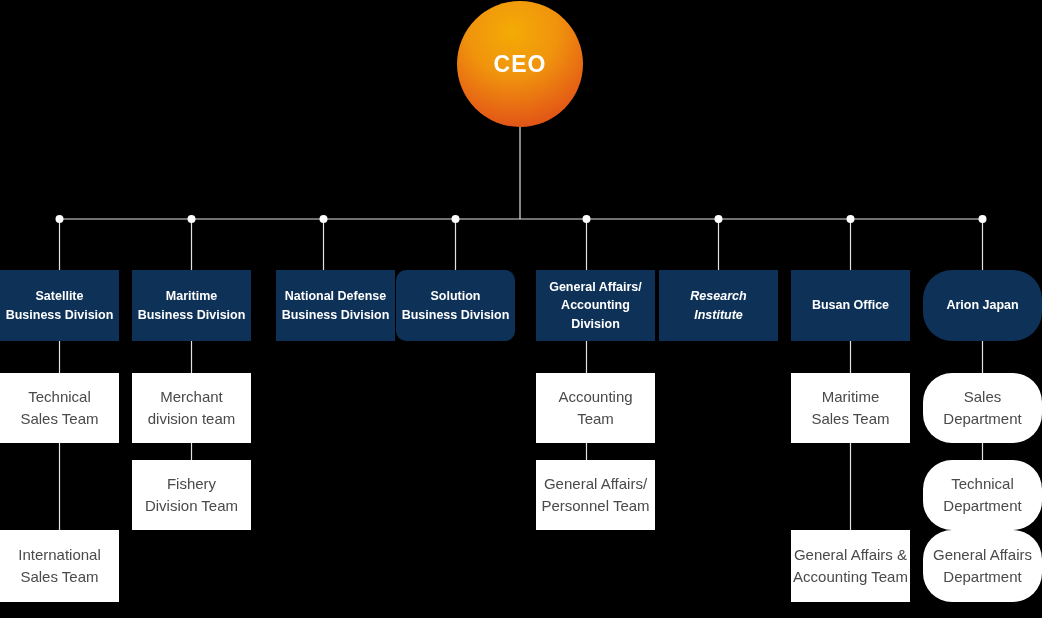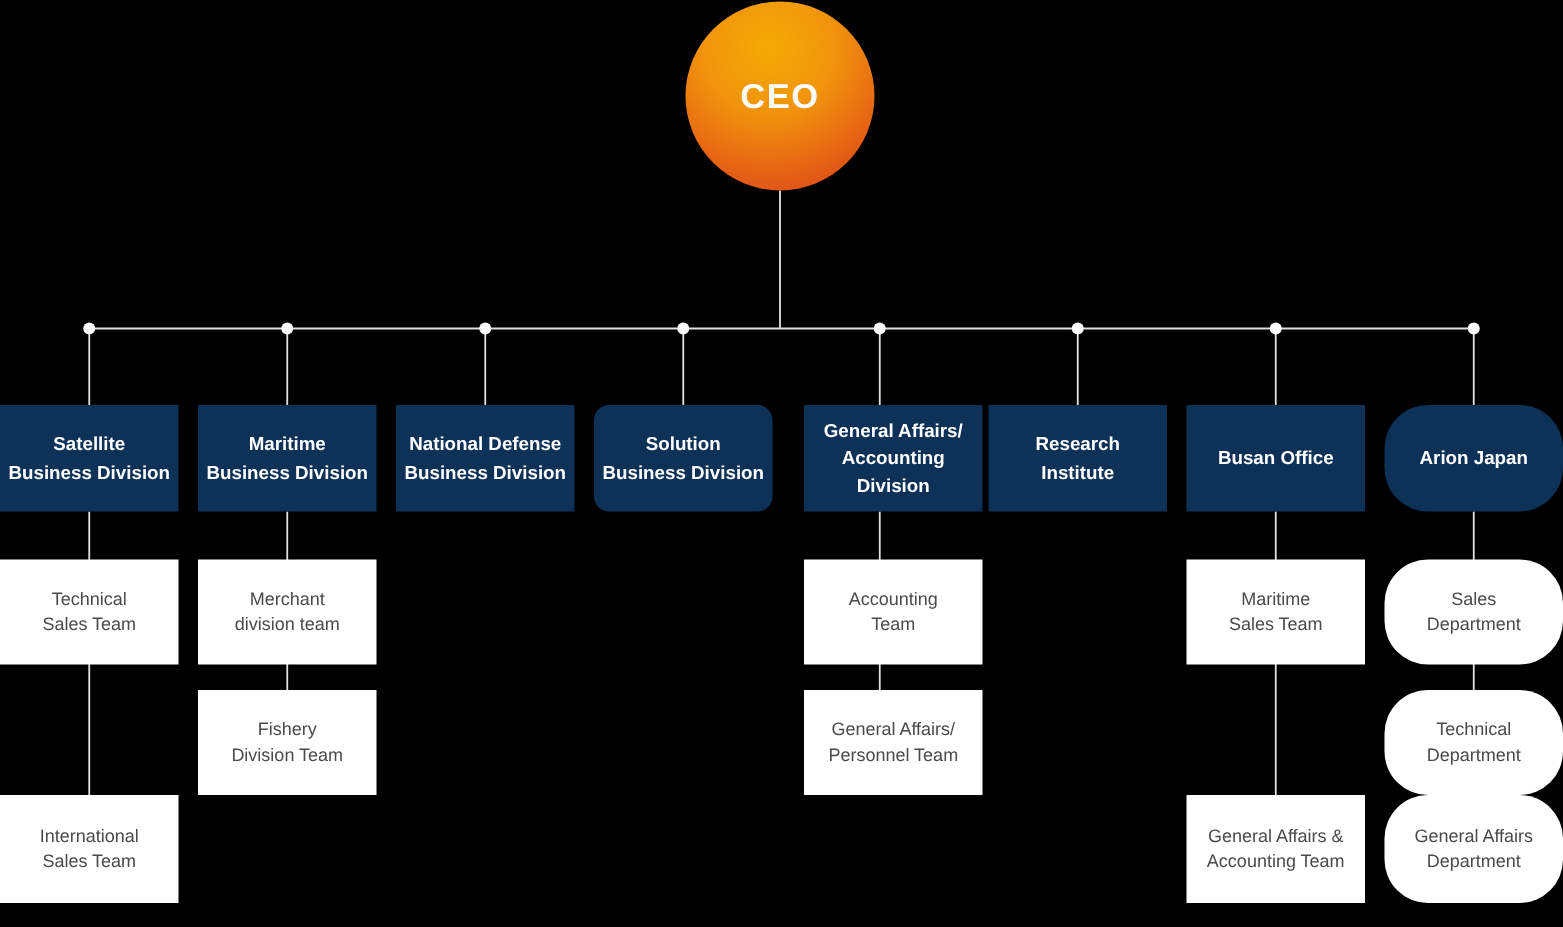--- a/index.html
+++ b/index.html
@@ -55,37 +55,37 @@
     align-items: center;
     justify-content: center;
     text-align: center;
     white-space: pre-line;
   }
   .tbox {
     position: absolute;
     width: 119px;
     background: #ffffff;
     color: #4a4a4a;
-    font-size: 12px;
+    font-size: 15px;
     line-height: 1.45;
     display: flex;
     align-items: center;
     justify-content: center;
     text-align: center;
     white-space: pre-line;
   }
   .row1 { top: 373px; height: 70px; }
   .row2 { top: 460px; height: 70px; }
   .row3 { top: 530px; height: 72px; }
   .c0 { left: 0; }
   .c1 { left: 132px; }
-  .c2 { left: 264px; }
+  .c2 { left: 276px; }
   .c3 { left: 396px; border-radius: 10px; }
   .c4 { left: 536px; }
-  .c5 { left: 659px; }
+  .c5 { left: 659px; font-style: italic; }
   .c6 { left: 791px; }
   .c7 { left: 923px; border-radius: 29px; }
 </style>
 </head>
 <body>
 
 <div class="canvas">
 
   <svg class="overlay" width="1042" height="618" viewBox="0 0 1042 618">
     <g stroke="#e2e2e2" stroke-width="1.2">

